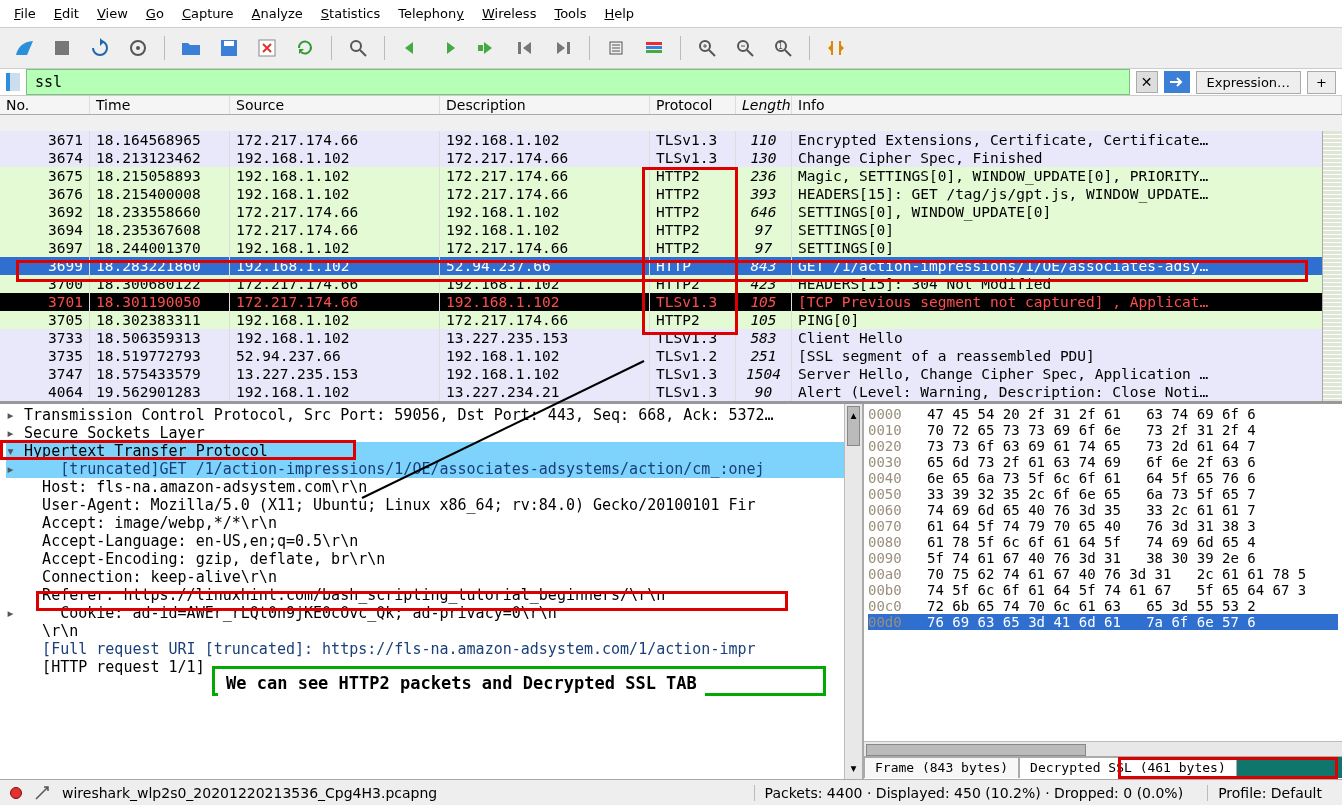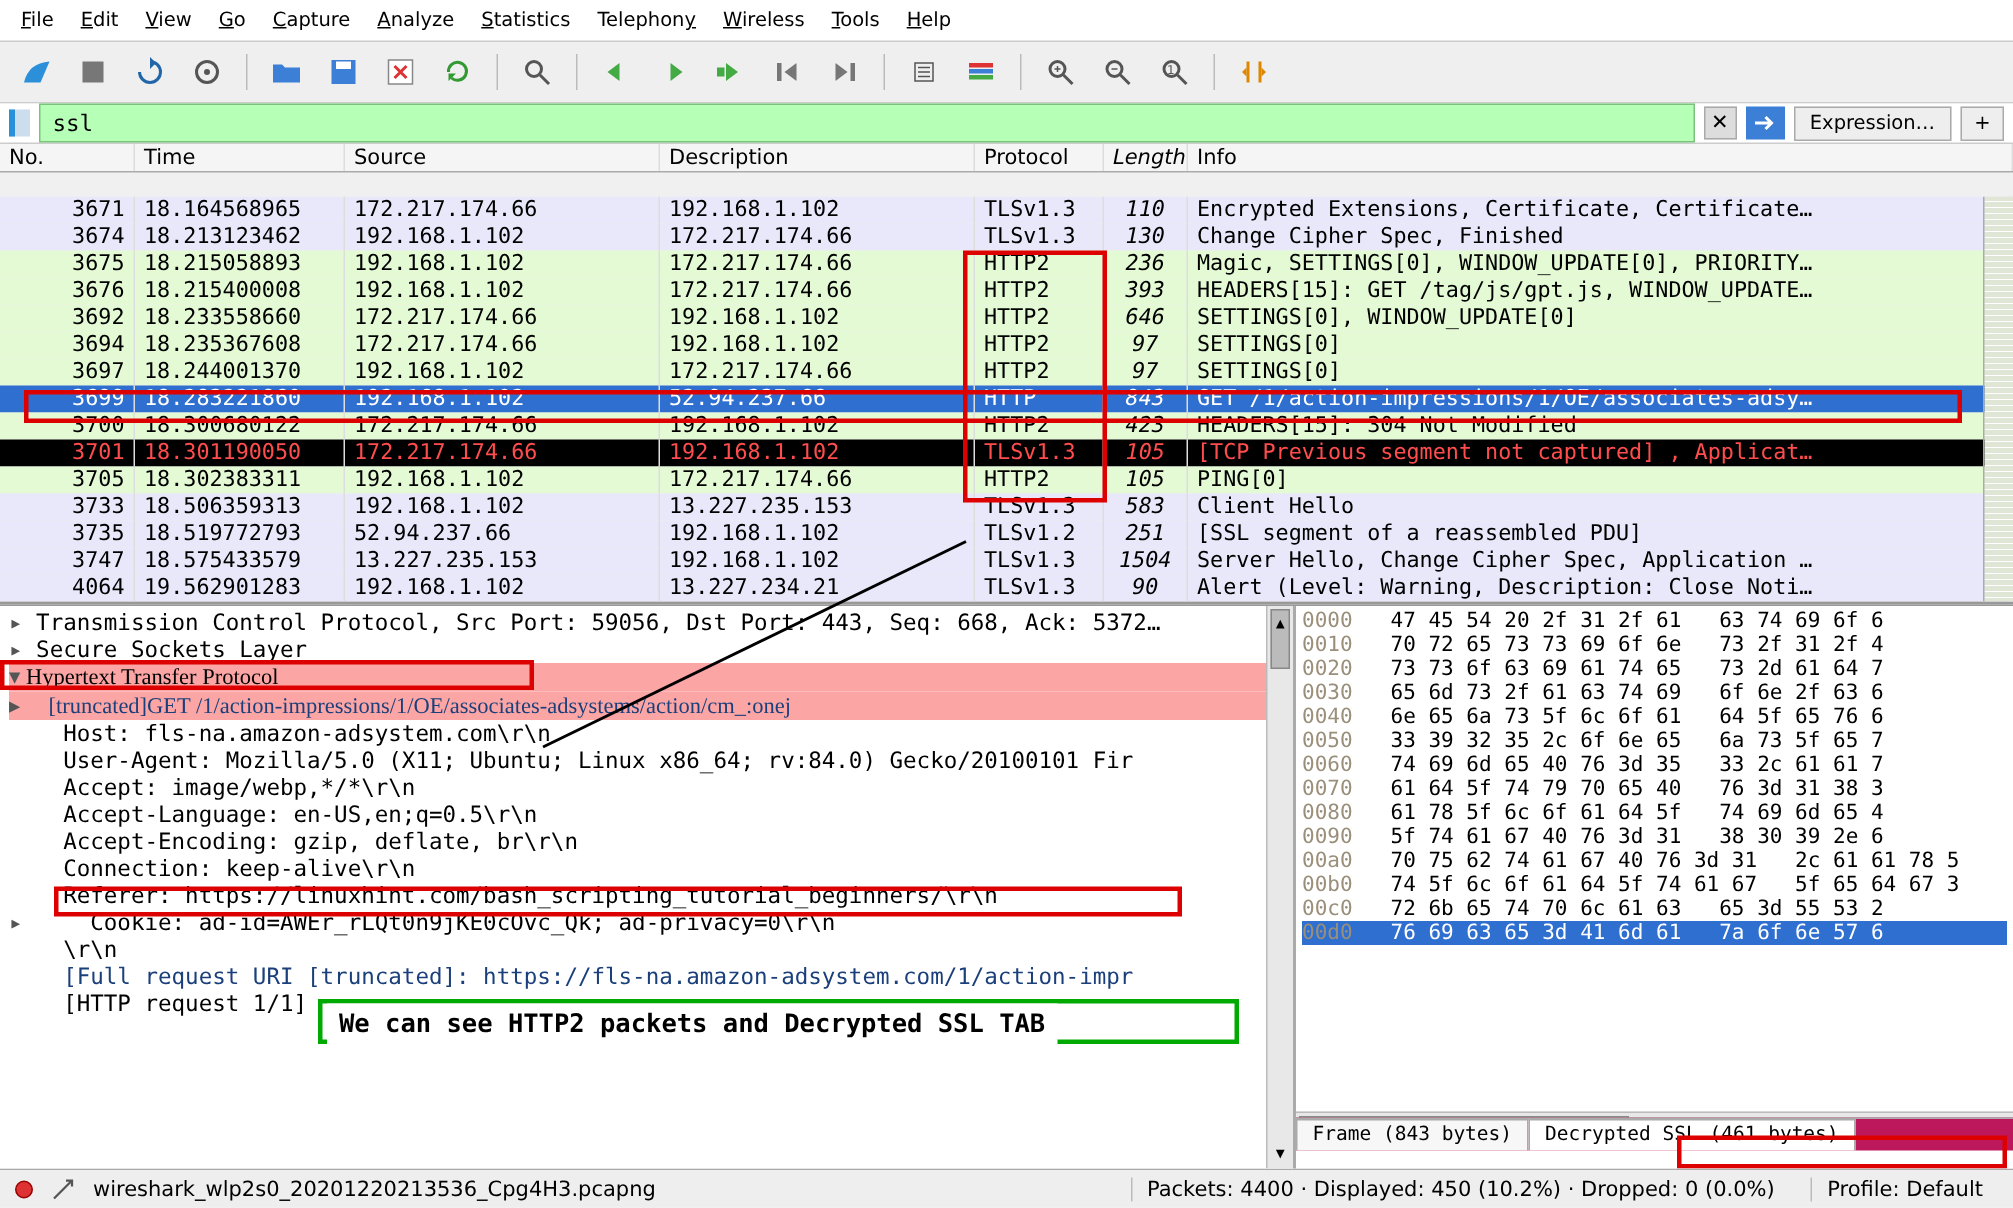--- a/index.html
+++ b/index.html
@@ -32,31 +32,31 @@
   .pl-body { flex:1; overflow:hidden; position:relative;margin-top:16px; }
   .pl-row { display:flex; font-family:"DejaVu Sans Mono",monospace; font-size:14.5px; }
   .bg-lav { background:#e8e8fa;} .bg-grn { background:#e3fad5;} .bg-sel{background:#2f6fd0;color:#fff;} .bg-blk{background:#000;color:#ff4d4d;}
   .minimap { position:absolute; right:0; top:0; width:20px; height:100%; background:repeating-linear-gradient(#dfe6d6 0 3px,#fff 3px 4px); border-left:1px solid #aaa;}
 
   
   .lower { flex:1; display:flex; border-top:1px solid #999; }
   .details { flex:1; overflow:hidden; background:#fff; padding:2px 6px; font-family:"DejaVu Sans Mono",monospace; font-size:15px; position:relative; border-right:2px solid #aaa;}
   .details .line { white-space:pre; }
   .tri::before { content:"▸ "; color:#555;} .trid::before{content:"▾ "; color:#555;}
-  .hl-blue{background:#fca5a5;font-family:Liberation Serif, serif;}
+  .hl-blue{background:#7dd3fc;}
   .hex { width:478px; overflow:hidden; background:#fff; padding:2px 4px; font-family:"DejaVu Sans Mono",monospace; font-size:14px; position:relative;}
   .hex-row{white-space:pre;}
   .hex-off{color:#9a8f7a;}
   .hex-sel{background:#2f6fd0;color:#fff;}
   .details-scroll { position:absolute; right:0; top:0; width:18px; height:100%; background:#e8e8e8; border-left:1px solid #bbb;}
   .details-scroll .thumb{position:absolute;left:2px;right:2px;top:2px;height:40px;background:#bbb;border:1px solid #888;}
   .hex .hscroll{position:absolute;left:0;right:0;bottom:22px;height:16px;background:#e8e8e8;border-top:1px solid #bbb;}
   .hex .hscroll .hthumb{position:absolute;top:2px;left:2px;height:12px;width:220px;background:#bbb;border:1px solid #888;}
 
-  .tabs-bottom { position:absolute; left:0; right:0; bottom:12px; height:22px; display:flex; background:#be185d; border-top:1px solid #aaa;}
+  .tabs-bottom { position:absolute; left:0; right:0; bottom:1px; height:22px; display:flex; background:#0f766e; border-top:1px solid #aaa;}
   .tabs-bottom .tab{padding:2px 10px;border:1px solid #aaa;border-bottom:none;background:#f7f7f7;font-size:13px;cursor:pointer;}
   .tabs-bottom .tab.active{background:#fff;}
 
   
   .annot { position:absolute; border:3px solid #d00; pointer-events:none; }
   .annot-g { border-color:#0a0;}
   .annot-text { position:absolute; background:#fff; padding:4px 8px; font-weight:bold; font-size:17px;}
 
   
   .statusbar { height:26px; display:flex; align-items:center; gap:12px; padding:0 10px; background:#eee; border-top:1px solid #aaa; font-size:14px;}

